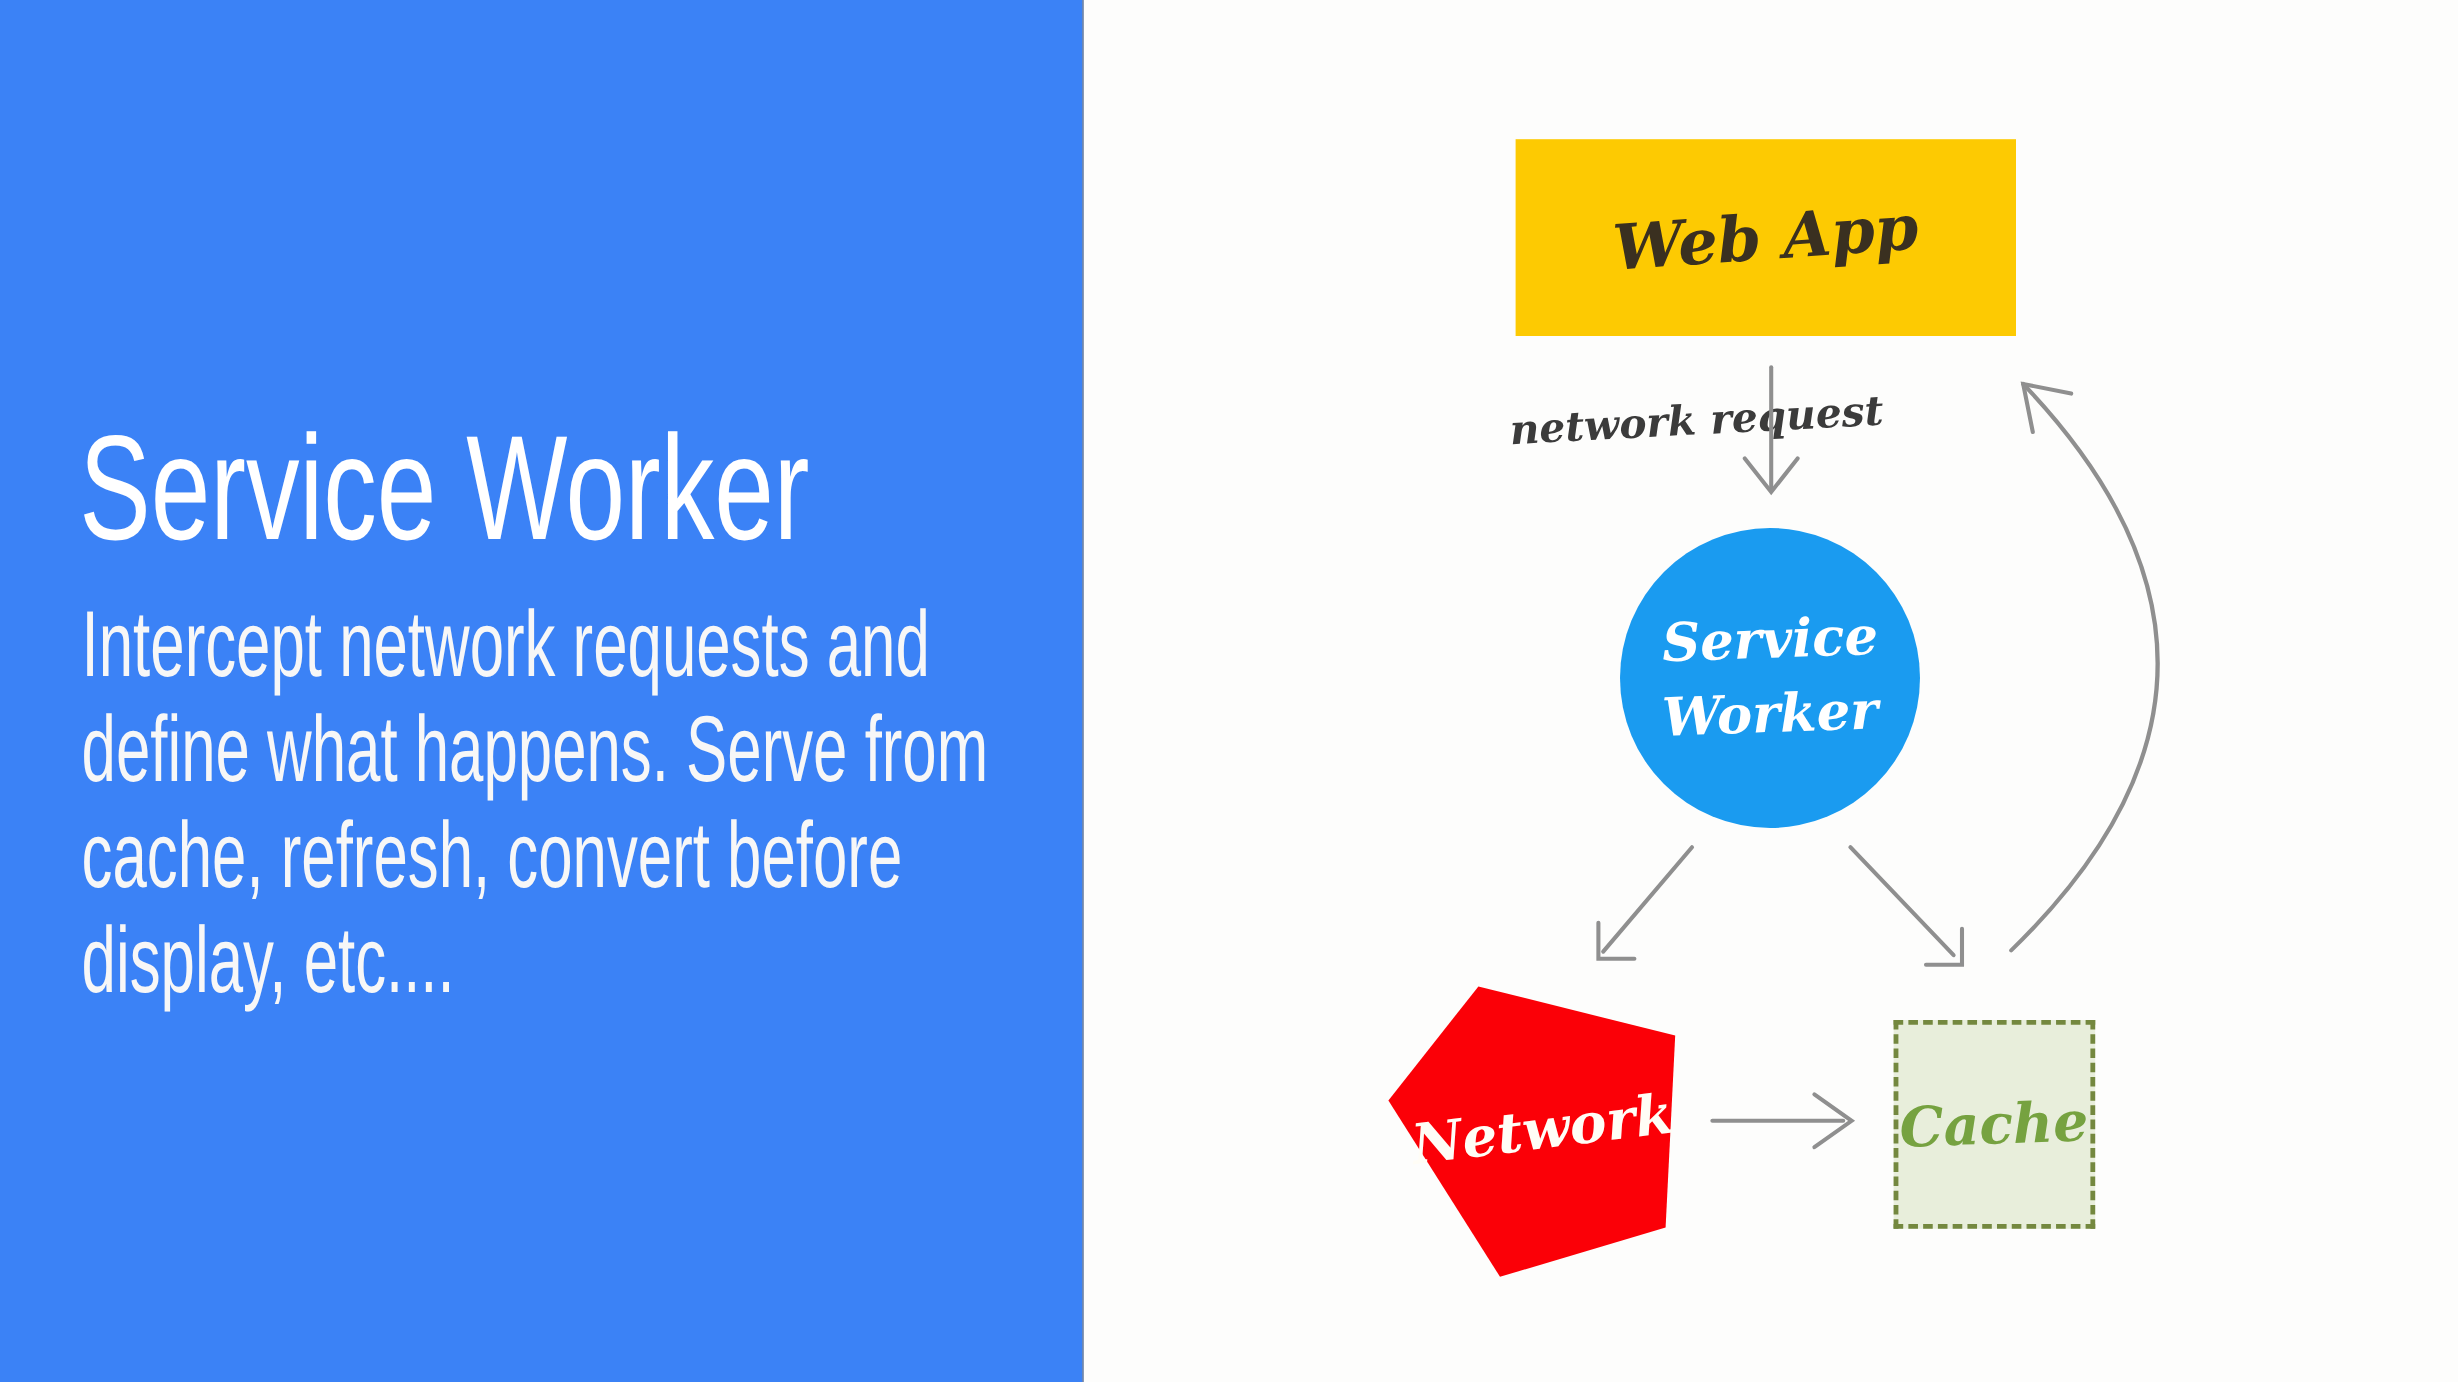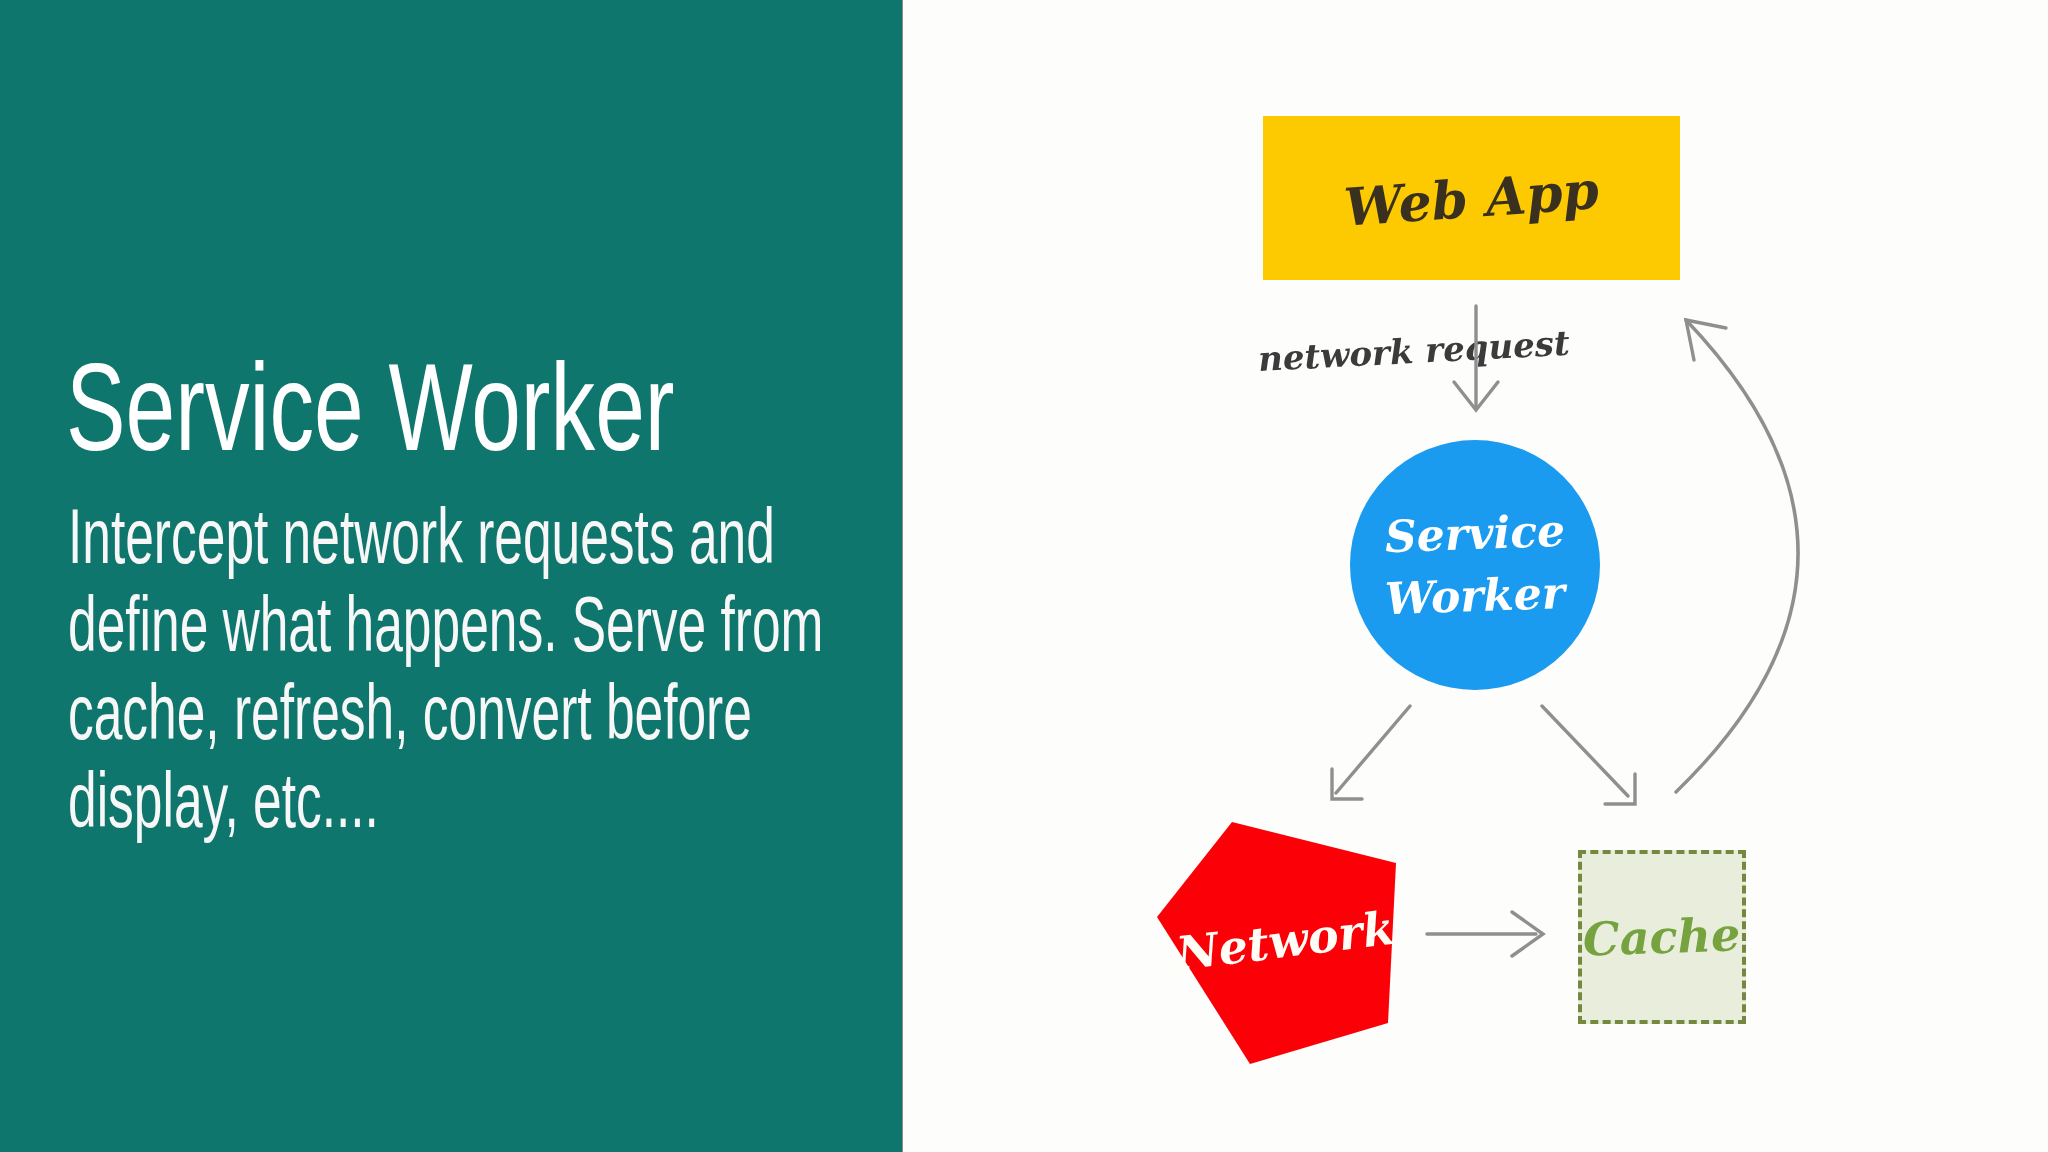--- a/index.html
+++ b/index.html
@@ -3,21 +3,21 @@
 <meta charset="utf-8">
 <style>
   html,body{margin:0;padding:0;background:#222;}
   .slide{
     position:relative;width:2048px;height:1152px;overflow:hidden;
     background:#fdfdfc;font-family:"Liberation Sans",sans-serif;
   }
   
   .left-panel{
     position:absolute;left:0;top:0;width:902px;height:1152px;
-    background:#0f766e;border-right:1px solid #8a8a8a;
+    background:#3b82f6;border-right:1px solid #8a8a8a;
   }
   .title{
     position:absolute;left:66px;top:345px;
     font-size:124px;font-weight:300;line-height:1;color:#ffffff;
     white-space:nowrap;transform:scaleX(0.72);transform-origin:left top;
     letter-spacing:0px;
   }
   .body-text{
     position:absolute;left:68px;top:492px;
     font-size:78px;font-weight:300;color:#f7f7f7;

